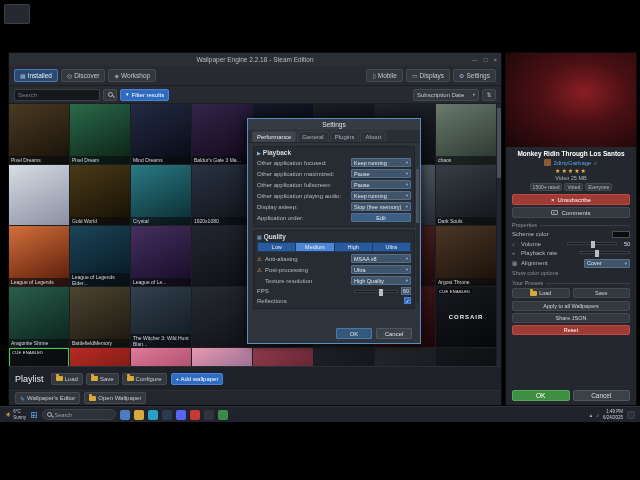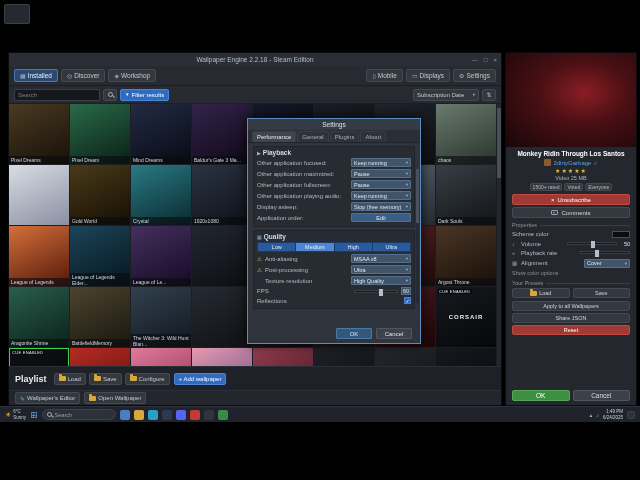--- a/index.html
+++ b/index.html
@@ -54,21 +54,21 @@
   .tile-tag:empty{display:none}
   .tile-center{position:absolute;inset:0;display:flex;align-items:center;justify-content:center;
     color:#e8ecf2;font-weight:bold;font-size:6px;letter-spacing:1px;text-align:center;padding:2px}
   .tile-center:empty{display:none}
   .gscroll{position:absolute;right:0;top:0;bottom:0;width:4px;background:#24272d}
   .gscroll .th{position:absolute;top:4px;height:70px;left:0;right:0;background:#4a5058}
 
   
   .plbar{height:24px;background:#1e2127;border-top:1px solid #2b2f36;display:flex;align-items:center;
     gap:4px;padding:0 6px;flex:none}
-  .pl-title{font-size:9px;font-weight:bold;color:#e8ecf2;margin-right:3px}
+  .pl-title{font-size:9px;font-weight:normal;color:#e8ecf2;margin-right:3px}
   .btn{display:inline-flex;align-items:center;gap:2px;background:#33373e;border:1px solid #454a52;
     border-radius:2px;font-size:6px;padding:1px 4px;color:#c8ccd4;cursor:pointer;height:12px}
   .btn.blue{background:#2f6bc0;border-color:#4a86d8;color:#fff}
   .fold{width:7px;height:5px;background:#d8a93a;border-radius:1px;position:relative;flex:none}
   .fold::before{content:"";position:absolute;top:-2px;left:0;width:3px;height:2px;background:#d8a93a;
     border-radius:1px 1px 0 0}
   .botbar{height:15px;background:#23262c;display:flex;align-items:center;gap:4px;padding:0 6px;
     border-top:1px solid #2b2f36;flex:none}
   .edit-ic{color:#58a0e8;font-size:6px}
 

